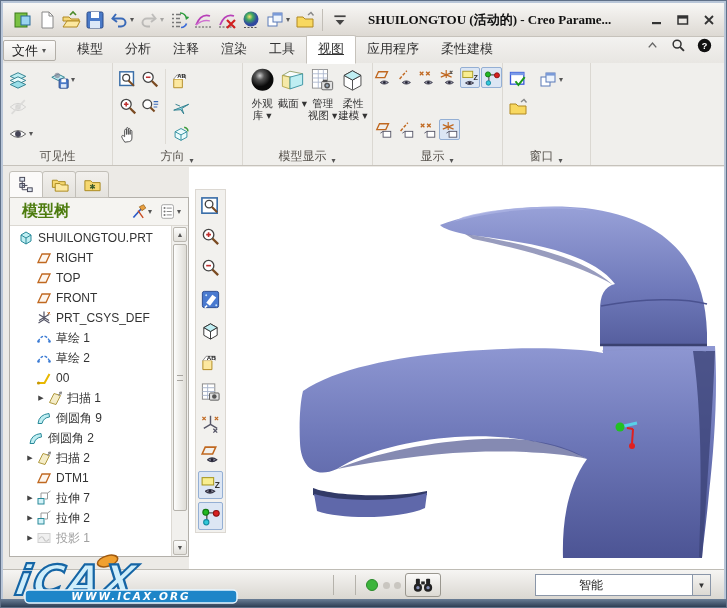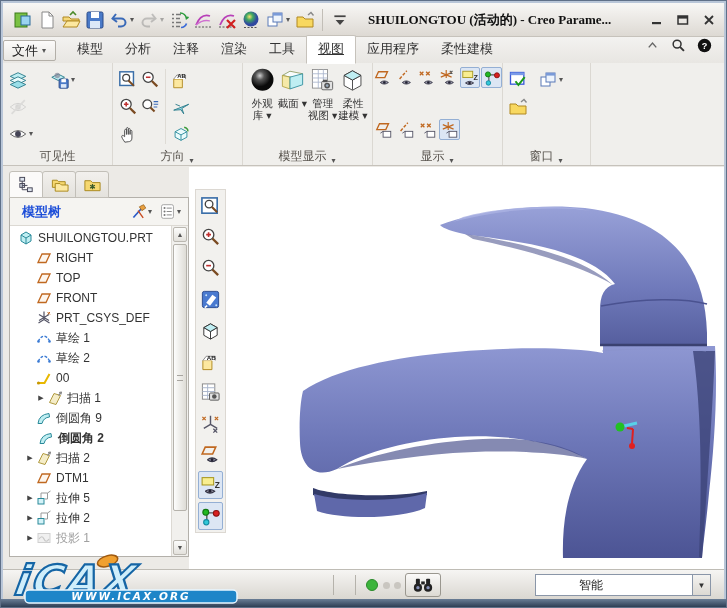--- a/index.html
+++ b/index.html
@@ -64,21 +64,21 @@
   .navtabs { position:absolute; top:4px; left:6px; display:flex; z-index:3; }
   .ntab { width:34px; height:27px; border:1px solid #c2bfb8; margin-right:-1px;
     background:linear-gradient(#f2f0ed,#e4e2dd); border-radius:3px 3px 0 0;
     display:flex; align-items:center; justify-content:center; }
   .ntab svg { width:19px; height:19px; }
   .ntab.active { background:#fbfaf9; position:relative; z-index:2; }
   .navpanel { position:absolute; top:30px; left:6px; width:180px; bottom:12px;
     background:#fff; border:1px solid #b3b0aa; display:flex; flex-direction:column; z-index:2; }
   .navheader { height:28px; background:#f5f4f1; border-bottom:1px solid #dcd9d3;
     display:flex; align-items:center; padding:0 4px 0 12px; }
-  .navtitle { font-size:13px; font-weight:bold; color:#1d4ed8; }
+  .navtitle { font-size:16px; font-weight:bold; color:#4d7c0f; }
   .navheader .tools { margin-left:auto; display:flex; align-items:center; gap:2px; }
   .navheader .tools svg { width:17px; height:17px; }
   .treewrap { flex:1; position:relative; overflow:hidden; }
   .tree { position:absolute; top:2px; left:0; right:17px; bottom:0; }
   .trow { height:20px; display:flex; align-items:center; font-size:12px; color:#333; white-space:nowrap; }
   .trow .arrow { width:12px; font-size:7px; color:#444; text-align:center; flex:0 0 12px; }
   .trow .ticon { width:16px; height:16px; flex:0 0 16px; margin-right:4px; }
   .trow .ticon svg { width:16px; height:16px; display:block; }
   .trow.sup { color:#a0a0a0; }
   .trow.sup .ticon { filter:grayscale(1); opacity:.55; }
@@ -842,21 +842,21 @@
             </div>
             <div class="trow" style="padding-left: 14px;">
               <span class="arrow"></span>
               <span class="ticon">
                 <svg viewBox="0 0 16 16">
                   <path d="M2 13.5Q3 4.5 13 3.5l.5 3.5Q7.5 7.5 6 13.5z" fill="#bfeef2" stroke="#2a8a9a"></path>
                 </svg>
               </span>
               <span class="tlabel">倒圆角 9</span>
             </div>
-            <div class="trow" style="padding-left: 16px; font-weight: bold;">
+            <div class="trow" style="padding-left: 6px;">
               <span class="arrow"></span>
               <span class="ticon">
                 <svg viewBox="0 0 16 16">
                   <path d="M2 13.5Q3 4.5 13 3.5l.5 3.5Q7.5 7.5 6 13.5z" fill="#bfeef2" stroke="#2a8a9a"></path>
                 </svg>
               </span>
               <span class="tlabel">倒圆角 2</span>
             </div>
             <div class="trow" style="padding-left: 14px;">
               <span class="arrow">▶</span>
@@ -880,21 +880,21 @@
             </div>
             <div class="trow" style="padding-left: 14px;">
               <span class="arrow">▶</span>
               <span class="ticon">
                 <svg viewBox="0 0 16 16">
                   <path d="M5 8.5V3h6.5v6H9" fill="none" stroke="#999"></path>
                   <path d="M11.5 3l3-2" stroke="#999"></path>
                   <rect x="2" y="8.5" width="6" height="5.5" fill="#d4f2f8" stroke="#2a8a9a"></rect>
                 </svg>
               </span>
-              <span class="tlabel">拉伸 5</span>
+              <span class="tlabel">拉伸 7</span>
             </div>
             <div class="trow" style="padding-left: 14px;">
               <span class="arrow">▶</span>
               <span class="ticon">
                 <svg viewBox="0 0 16 16">
                   <path d="M5 8.5V3h6.5v6H9" fill="none" stroke="#999"></path>
                   <path d="M11.5 3l3-2" stroke="#999"></path>
                   <rect x="2" y="8.5" width="6" height="5.5" fill="#d4f2f8" stroke="#2a8a9a"></rect>
                 </svg>
               </span>

